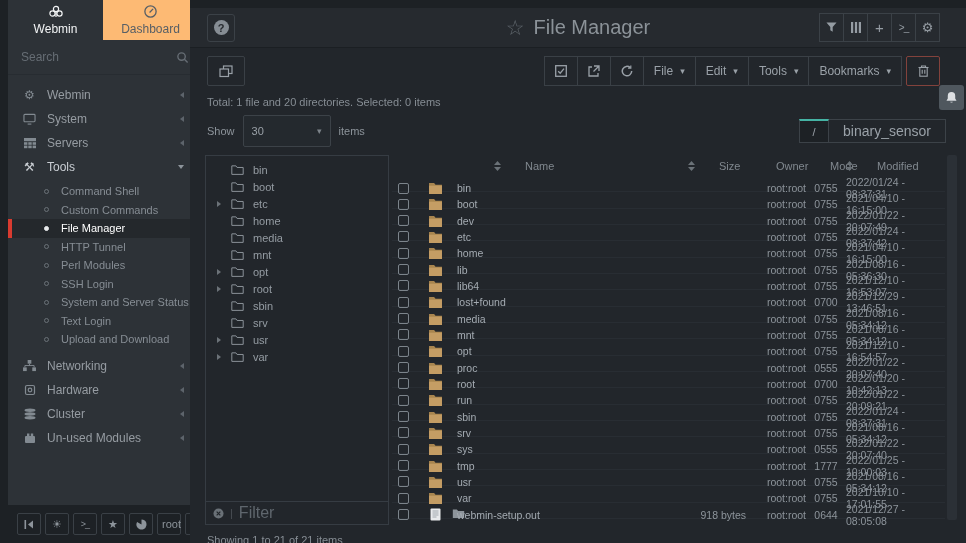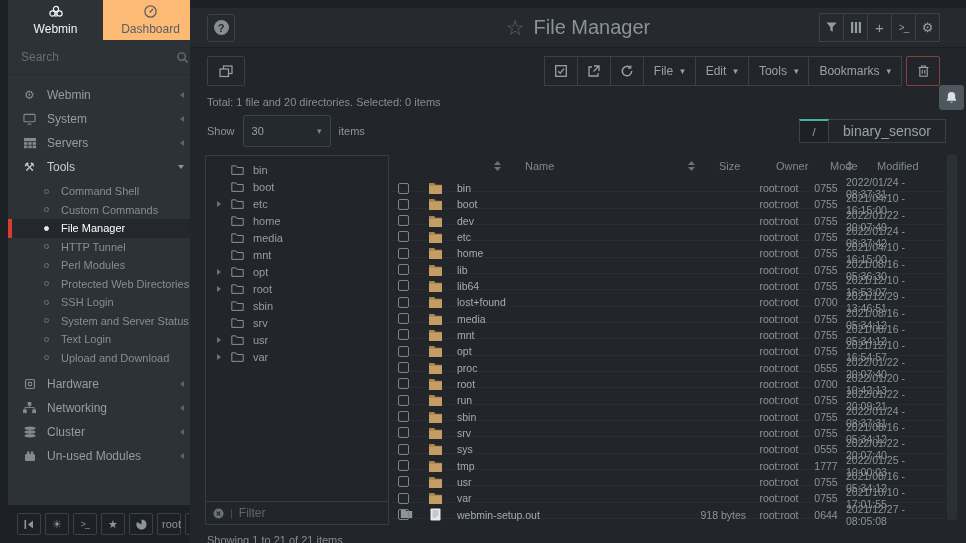--- a/index.html
+++ b/index.html
@@ -63,35 +63,35 @@
 
   .panels { display:flex; margin:8px 9px 0 15px; align-items:stretch; }
   .tree-panel { width:184px; border:1px solid #363c43; display:flex; flex-direction:column; height:370px; }
   .tree-list { flex:1; padding-top:5px; }
   .titem { height:17px; display:flex; align-items:center; font-size:11px; color:#959ca3; padding-left:11px; gap:0; cursor:pointer; }
   .expander { width:14px; display:flex; align-items:center; }
   .expander i { width:0; height:0; border-left:4px solid #6b7278; border-top:3.5px solid transparent; border-bottom:3.5px solid transparent; }
   .titem .tfold { margin-right:9px; color:#8d949b; }
   .filter-bar { height:23px; border-top:1px solid #363c43; display:flex; align-items:center; padding:0 7px; gap:6px; }
   .filter-bar .fdiv { color:#4a5056; font-size:11px; }
-  .filter-bar input { flex:1; background:transparent; border:none; outline:none; font-size:12px; color:#9aa1a8; }
+  .filter-bar input { flex:1; background:transparent; border:none; outline:none; font-size:16px; color:#9aa1a8; }
   .filter-bar input::placeholder { color:#5f666d; }
 
   .table-panel { flex:1; margin-left:3px; display:flex; flex-direction:column; }
   .grid { display:grid; grid-template-columns:26px 34px 236px 64px 54px 40px auto; align-items:center; }
   .thead { height:21px; font-size:11px; color:#81888f; }
   .th { display:flex; align-items:center; gap:24px; }
   .sort-ico { display:inline-block; }
   .trow { height:16.33px; border-bottom:1px solid #282d33; font-size:10.5px; color:#8d949b; cursor:pointer; }
   .c-check { display:flex; justify-content:flex-start; padding-left:6px; }
   .cbx { width:11px; height:11px; border:1px solid #7c848b; border-radius:2px; cursor:pointer; }
   .c-icon { display:flex; justify-content:center; }
   .c-name { color:#a4abb2; padding-left:5px; }
   .c-size { text-align:right; padding-right:6px; }
-  .c-owner, .c-mode { text-align:center; }
+  .c-owner, .c-mode { text-align:right; }
   .c-mode { text-align:center; }
   .scroll-strip { width:10px; margin-left:2px; background:#2b3036; height:365px; border-radius:2px; }
   .showing-row { padding:9px 0 0 17px; font-size:11px; color:#868d94; }
 </style>
 </head>
 <body>
 
 <div id="sidebar">
   <div class="tabs">
     <div class="tab tab-webmin">
@@ -179,60 +179,56 @@
         <div class="sitem">
     <span class="bullet"></span>
     <span>HTTP Tunnel</span>
   </div>
         <div class="sitem">
     <span class="bullet"></span>
     <span>Perl Modules</span>
   </div>
         <div class="sitem">
     <span class="bullet"></span>
-    <span>Protected Web Directories</span>
-  </div>
-        <div class="sitem">
-    <span class="bullet"></span>
     <span>SSH Login</span>
   </div>
         <div class="sitem">
     <span class="bullet"></span>
     <span>System and Server Status</span>
   </div>
         <div class="sitem">
     <span class="bullet"></span>
     <span>Text Login</span>
   </div>
         <div class="sitem">
     <span class="bullet"></span>
     <span>Upload and Download</span>
   </div>
       </div>
 
-    <div class="mitem">
-      <span class="mico">
-        <svg width="12" height="12" viewBox="0 0 12 12" fill="none" stroke="#828a91" stroke-width="1.2">
-            <rect x="1.5" y="1.5" width="9" height="9" rx="1.5"></rect>
-            <circle cx="6" cy="6" r="1.8"></circle>
-          </svg>
-      </span>
-      <span class="mlabel">Hardware</span>
-        <i class="chev-left"></i>
-    </div>
     <div class="mitem">
       <span class="mico">
         <svg width="13" height="12" viewBox="0 0 14 13" fill="#828a91">
             <rect x="5" y="0" width="4" height="4"></rect>
             <rect x="0" y="8" width="4" height="4"></rect>
             <rect x="10" y="8" width="4" height="4"></rect>
             <path d="M7 4v2M2 8V6h10v2" stroke="#828a91" fill="none"></path>
           </svg>
       </span>
       <span class="mlabel">Networking</span>
+        <i class="chev-left"></i>
+    </div>
+    <div class="mitem">
+      <span class="mico">
+        <svg width="12" height="12" viewBox="0 0 12 12" fill="none" stroke="#828a91" stroke-width="1.2">
+            <rect x="1.5" y="1.5" width="9" height="9" rx="1.5"></rect>
+            <circle cx="6" cy="6" r="1.8"></circle>
+          </svg>
+      </span>
+      <span class="mlabel">Hardware</span>
         <i class="chev-left"></i>
     </div>
     <div class="mitem">
       <span class="mico">
         <svg width="12" height="12" viewBox="0 0 12 12" fill="#828a91">
             <ellipse cx="6" cy="2.2" rx="5.5" ry="1.7"></ellipse>
             <ellipse cx="6" cy="6" rx="5.5" ry="1.7"></ellipse>
             <ellipse cx="6" cy="9.8" rx="5.5" ry="1.7"></ellipse>
           </svg>
       </span>

